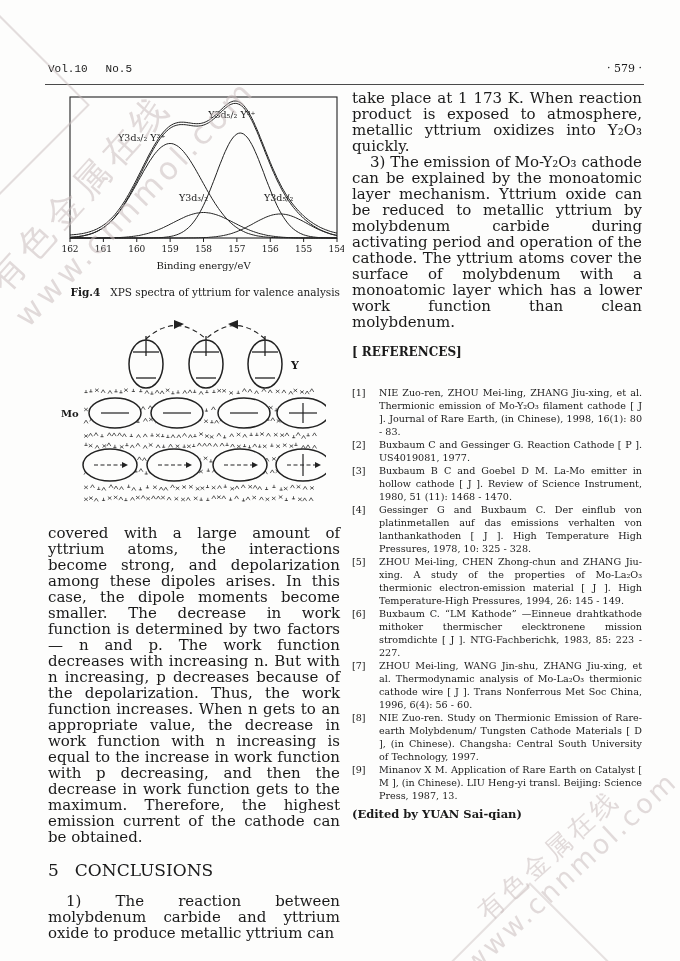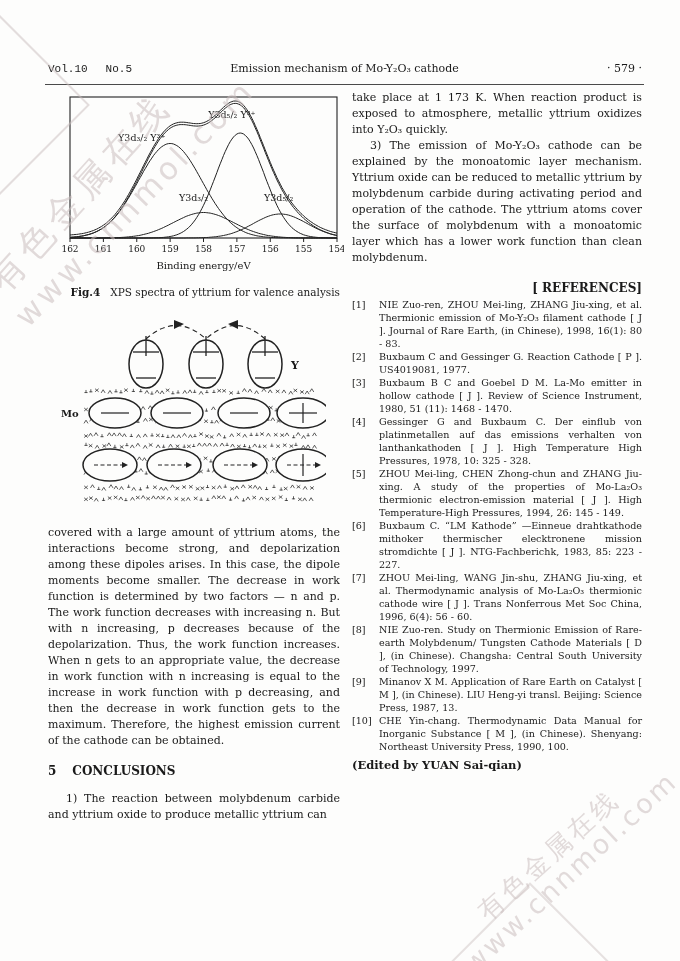--- a/index.html
+++ b/index.html
@@ -19,27 +19,27 @@
   
   .header{position:absolute;left:45px;right:36px;top:62px;height:16px;font-size:11px;z-index:2;}
   .hdr-left{position:absolute;left:3px;top:0;}
   .hdr-left span{margin-right:18px;font-family:Liberation Mono, monospace;}
   .hdr-center{position:absolute;left:0;right:0;top:0;text-align:center;}
   .hdr-right{position:absolute;right:2px;top:0;text-align:right;}
   .header-rule{position:absolute;left:45px;right:36px;top:84px;border-top:1.2px solid #4a4a4a;z-index:2;}
   
   .col-left{position:absolute;left:48px;top:92px;width:292px;z-index:2;}
   .col-right{position:absolute;left:352px;top:90px;width:290px;z-index:2;}
-  p{margin:0;font-size:11px;line-height:16px;text-align:justify;}
+  p{margin:0;font-size:15px;line-height:16px;text-align:justify;}
   .indent{text-indent:18px;}
   .caption{font-size:10.5px;text-align:right;margin-top:8px;}
   .caption .cap-label{font-weight:bold;margin-right:10px;}
-  .section-heading{margin:15px 0 13px 0;font-size:12px;font-weight:bold;}
+  .section-heading{margin:15px 0 13px 0;font-size:17px;font-weight:normal;}
   .section-heading .sec-no{margin-right:16px;}
-  .refs-heading{font-size:12px;font-weight:bold;text-align:right;margin:15px 0 3px 0;}
+  .refs-heading{font-size:12px;font-weight:bold;text-align:left;margin:15px 0 27px 0;}
   .ref-item{display:flex;font-size:9.6px;line-height:13px;}
   .ref-num{flex:0 0 27px;}
   .ref-text{flex:1;text-align:justify;}
   .edited-by{font-size:11.5px;font-weight:bold;margin-top:5px;padding-right:2px;}
   svg{display:block;}
   svg text{font-family:"DejaVu Serif","Liberation Serif",serif;fill:#1a1a1a;}
   .fig4-wrap{margin-left:8px;}
   .fig5-wrap{margin-left:10px;margin-top:14px;}
 </style>
 </head>
@@ -51,21 +51,20 @@
   <div class="wm wm-cn-top">有色金属在线</div>
   <div class="wm wm-www-top">www.cnnmol.com</div>
   <div class="wm-diamond-b"></div>
   <div class="wm wm-cn-bot">有色金属在线</div>
   <div class="wm wm-www-bot">www.cnnmol.com</div>
 
   <div class="header">
     <span class="hdr-left">
       <span>Vol.10</span><span>No.5</span>
     </span>
-    <span class="hdr-center">Emission mechanism of Mo-Y₂O₃ cathode</span>
     <span class="hdr-right">· 579 ·</span>
   </div>
   <div class="header-rule"></div>
 
   <div class="col-left">
     <div class="fig4-wrap">
       <svg width="288" height="186" viewBox="0 0 288 186">
           <rect x="14" y="5" width="267" height="141" fill="none" stroke="#222" stroke-width="1.1"></rect>
           <path d="M14.0,145.4L15.7,145.2L17.3,145.1L19.0,145.0L20.7,144.8L22.3,144.6L24.0,144.3L25.7,144.1L27.4,143.8L29.0,143.4L30.7,143.0L32.4,142.6L34.0,142.1L35.7,141.6L37.4,141.0L39.0,140.3L40.7,139.5L42.4,138.7L44.0,137.8L45.7,136.8L47.4,135.7L49.0,134.5L50.7,133.2L52.4,131.8L54.1,130.3L55.7,128.7L57.4,126.9L59.1,125.1L60.7,123.1L62.4,121.0L64.1,118.8L65.7,116.5L67.4,114.1L69.1,111.6L70.7,108.9L72.4,106.2L74.1,103.4L75.7,100.6L77.4,97.7L79.1,94.7L80.8,91.7L82.4,88.7L84.1,85.7L85.8,82.7L87.4,79.7L89.1,76.8L90.8,74.0L92.4,71.2L94.1,68.6L95.8,66.1L97.4,63.7L99.1,61.5L100.8,59.5L102.4,57.7L104.1,56.1L105.8,54.7L107.5,53.6L109.1,52.7L110.8,52.0L112.5,51.6L114.1,51.5L115.8,51.6L117.5,52.0L119.1,52.7L120.8,53.6L122.5,54.7L124.1,56.1L125.8,57.7L127.5,59.5L129.1,61.5L130.8,63.7L132.5,66.1L134.2,68.6L135.8,71.2L137.5,74.0L139.2,76.8L140.8,79.7L142.5,82.7L144.2,85.7L145.8,88.7L147.5,91.7L149.2,94.7L150.8,97.7L152.5,100.6L154.2,103.4L155.8,106.2L157.5,108.9L159.2,111.6L160.9,114.1L162.5,116.5L164.2,118.8L165.9,121.0L167.5,123.1L169.2,125.1L170.9,126.9L172.5,128.7L174.2,130.3L175.9,131.8L177.5,133.2L179.2,134.5L180.9,135.7L182.5,136.8L184.2,137.8L185.9,138.7L187.6,139.5L189.2,140.3L190.9,141.0L192.6,141.6L194.2,142.1L195.9,142.6L197.6,143.0L199.2,143.4L200.9,143.8L202.6,144.1L204.2,144.3L205.9,144.6L207.6,144.8L209.2,145.0L210.9,145.1L212.6,145.2L214.3,145.4L215.9,145.5L217.6,145.5L219.3,145.6L220.9,145.7L222.6,145.7L224.3,145.8L225.9,145.8L227.6,145.8L229.3,145.9L230.9,145.9L232.6,145.9L234.3,145.9L235.9,145.9L237.6,146.0L239.3,146.0L241.0,146.0L242.6,146.0L244.3,146.0L246.0,146.0L247.6,146.0L249.3,146.0L251.0,146.0L252.6,146.0L254.3,146.0L256.0,146.0L257.6,146.0L259.3,146.0L261.0,146.0L262.6,146.0L264.3,146.0L266.0,146.0L267.7,146.0L269.3,146.0L271.0,146.0L272.7,146.0L274.3,146.0L276.0,146.0L277.7,146.0L279.3,146.0L281.0,146.0" fill="none" stroke="#222" stroke-width="1"></path>
           <path d="M14.0,146.0L15.7,146.0L17.3,146.0L19.0,146.0L20.7,146.0L22.3,146.0L24.0,146.0L25.7,146.0L27.4,146.0L29.0,146.0L30.7,146.0L32.4,146.0L34.0,146.0L35.7,146.0L37.4,146.0L39.0,146.0L40.7,146.0L42.4,146.0L44.0,146.0L45.7,146.0L47.4,146.0L49.0,146.0L50.7,146.0L52.4,146.0L54.1,146.0L55.7,146.0L57.4,146.0L59.1,146.0L60.7,146.0L62.4,146.0L64.1,146.0L65.7,146.0L67.4,146.0L69.1,146.0L70.7,146.0L72.4,146.0L74.1,146.0L75.7,146.0L77.4,146.0L79.1,146.0L80.8,146.0L82.4,146.0L84.1,146.0L85.8,146.0L87.4,146.0L89.1,146.0L90.8,145.9L92.4,145.9L94.1,145.9L95.8,145.9L97.4,145.8L99.1,145.8L100.8,145.7L102.4,145.7L104.1,145.6L105.8,145.5L107.5,145.4L109.1,145.2L110.8,145.0L112.5,144.8L114.1,144.5L115.8,144.2L117.5,143.8L119.1,143.3L120.8,142.8L122.5,142.1L124.1,141.4L125.8,140.5L127.5,139.5L129.1,138.4L130.8,137.1L132.5,135.7L134.2,134.0L135.8,132.2L137.5,130.1L139.2,127.9L140.8,125.4L142.5,122.7L144.2,119.8L145.8,116.7L147.5,113.3L149.2,109.7L150.8,106.0L152.5,102.0L154.2,97.9L155.8,93.7L157.5,89.4L159.2,85.0L160.9,80.5L162.5,76.1L164.2,71.8L165.9,67.6L167.5,63.5L169.2,59.6L170.9,56.0L172.5,52.7L174.2,49.7L175.9,47.1L177.5,45.0L179.2,43.3L180.9,42.0L182.5,41.3L184.2,41.0L185.9,41.3L187.6,42.0L189.2,43.3L190.9,45.0L192.6,47.1L194.2,49.7L195.9,52.7L197.6,56.0L199.2,59.6L200.9,63.5L202.6,67.6L204.2,71.8L205.9,76.1L207.6,80.5L209.2,85.0L210.9,89.4L212.6,93.7L214.3,97.9L215.9,102.0L217.6,106.0L219.3,109.7L220.9,113.3L222.6,116.7L224.3,119.8L225.9,122.7L227.6,125.4L229.3,127.9L230.9,130.1L232.6,132.2L234.3,134.0L235.9,135.7L237.6,137.1L239.3,138.4L241.0,139.5L242.6,140.5L244.3,141.4L246.0,142.1L247.6,142.8L249.3,143.3L251.0,143.8L252.6,144.2L254.3,144.5L256.0,144.8L257.6,145.0L259.3,145.2L261.0,145.4L262.6,145.5L264.3,145.6L266.0,145.7L267.7,145.7L269.3,145.8L271.0,145.8L272.7,145.9L274.3,145.9L276.0,145.9L277.7,145.9L279.3,146.0L281.0,146.0" fill="none" stroke="#222" stroke-width="1"></path>
@@ -544,22 +543,18 @@
           <span class="ref-text">ZHOU Mei-ling, WANG Jin-shu, ZHANG Jiu-xing, et al. Thermodynamic analysis of Mo-La₂O₃ thermionic cathode wire [ J ]. Trans Nonferrous Met Soc China, 1996, 6(4): 56 - 60.</span>
         </div>
         <div class="ref-item">
           <span class="ref-num">[8]</span>
           <span class="ref-text">NIE Zuo-ren. Study on Thermionic Emission of Rare-earth Molybdenum/ Tungsten Cathode Materials [ D ], (in Chinese). Changsha: Central South University of Technology, 1997.</span>
         </div>
         <div class="ref-item">
           <span class="ref-num">[9]</span>
           <span class="ref-text">Minanov X M. Application of Rare Earth on Catalyst [ M ], (in Chinese). LIU Heng-yi transl. Beijing: Science Press, 1987, 13.</span>
         </div>
-        <div class="ref-item">
-          <span class="ref-num">[10]</span>
-          <span class="ref-text">CHE Yin-chang. Thermodynamic Data Manual for Inorganic Substance [ M ], (in Chinese). Shenyang: Northeast University Press, 1990, 100.</span>
-        </div>
       </div>
 
     <div class="edited-by">(Edited by YUAN Sai-qian)</div>
   </div>
 
 </div>
 
 </body></html>

